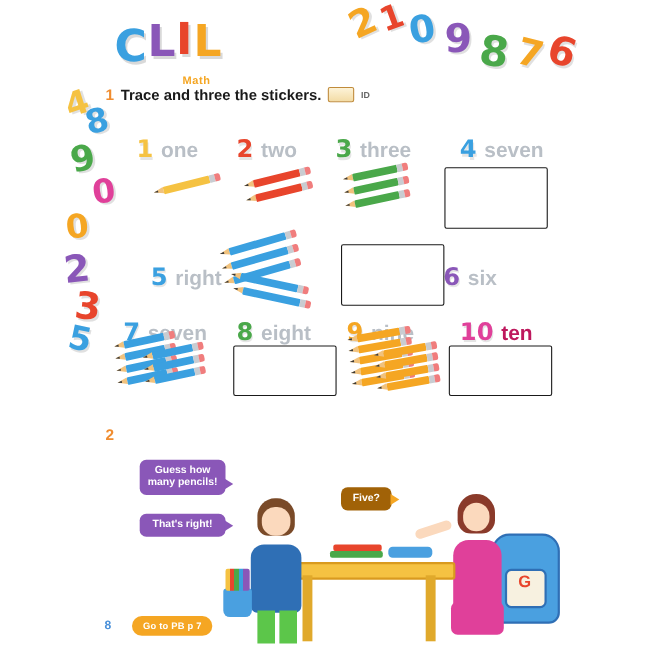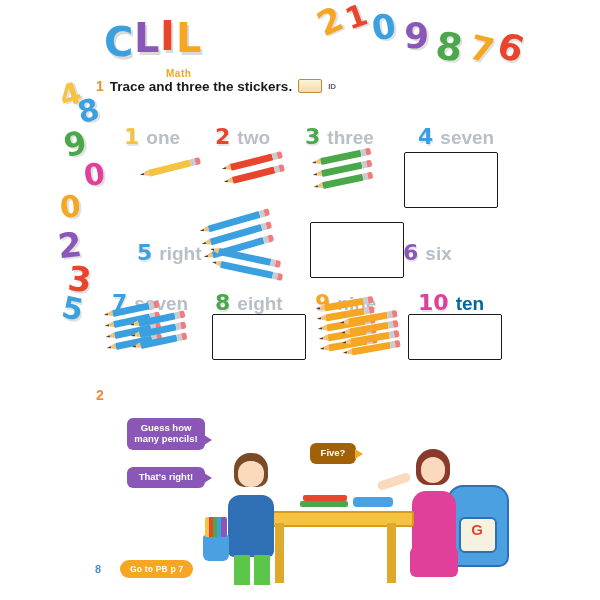--- a/index.html
+++ b/index.html
@@ -264,21 +264,21 @@
       <div class="num-item" style="left: 215px; top: 290px;">
         <span class="num-digit" style="color: rgb(74, 168, 74); text-shadow: rgba(0, 0, 0, 0.1) 1px 2px 0px;">8</span>
         <span class="num-word" style="color: rgb(185, 191, 198);">eight</span>
       </div>
       <div class="num-item" style="left: 315px; top: 290px;">
         <span class="num-digit" style="color: rgb(245, 166, 35); text-shadow: rgba(0, 0, 0, 0.1) 1px 2px 0px;">9</span>
         <span class="num-word" style="color: rgb(185, 191, 198);">nine</span>
       </div>
       <div class="num-item" style="left: 418px; top: 290px; text-align: right;">
         <span class="num-digit" style="color: rgb(224, 64, 154); text-shadow: rgba(0, 0, 0, 0.1) 1px 2px 0px;">10</span>
-        <span class="num-word" style="color: #0369a1;">ten</span>
+        <span class="num-word" style="color: #be185d;">ten</span>
       </div>
     </div>
   <div id="pencils-layer">
       <div class="pencil" style="left: 140px; top: 172px; width: 62px; transform: rotate(-14deg);">
         <span class="p-tip"></span>
         <span class="p-lead"></span>
         <span class="p-body" style="width: 43px; background: rgb(245, 194, 66);"></span>
         <span class="p-ferrule" style="left: 52px;"></span>
         <span class="p-eraser" style="left: 57px;"></span>
       </div>

